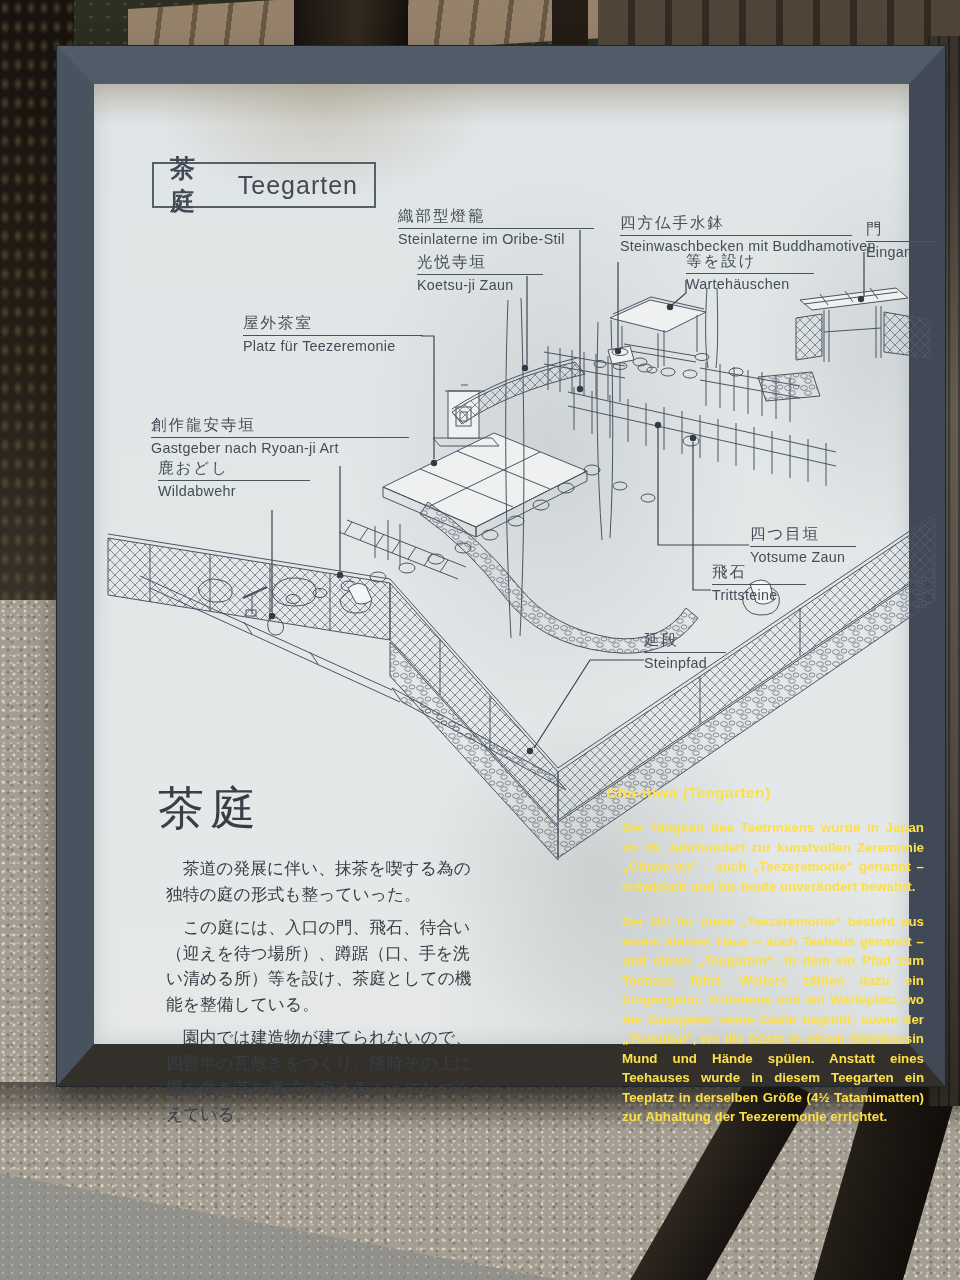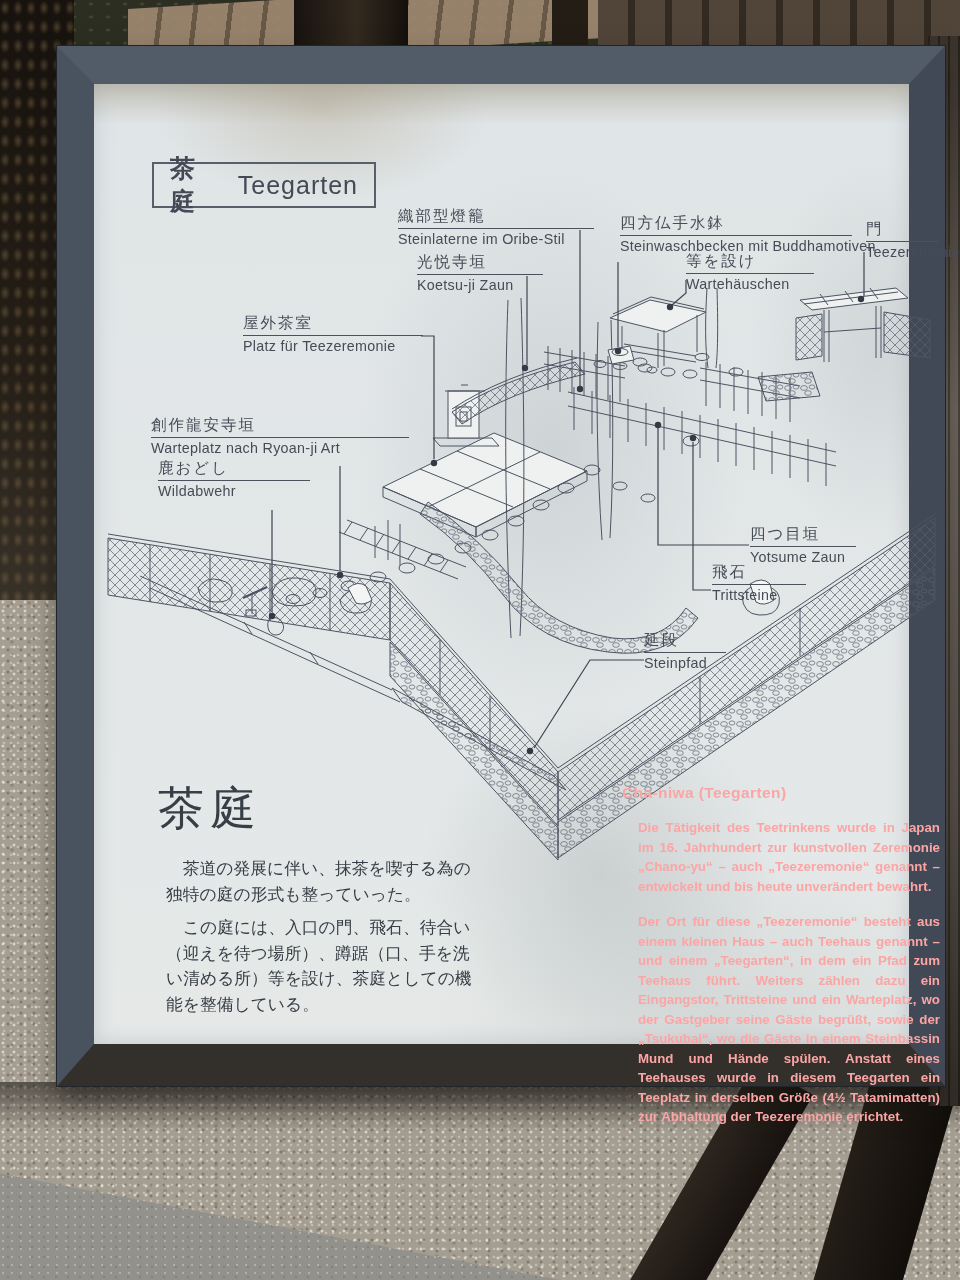--- a/index.html
+++ b/index.html
@@ -78,21 +78,21 @@
     border-bottom:1.6px solid #4b525d;padding-bottom:2px;}
   .diag-label .de{display:block;font-size:14.3px;letter-spacing:.3px;white-space:nowrap;padding-top:2px;}
 
   svg.diagram{position:absolute;left:0;top:0;pointer-events:none;}
 
   
   .jp-section{position:absolute;left:158px;top:778px;width:336px;color:#373e46;}
   .jp-heading{font-family:"Liberation Serif",serif;font-size:46px;font-weight:500;letter-spacing:6px;}
   .jp-paras{margin-top:16px;font-family:"Liberation Serif",serif;font-size:16.8px;line-height:1.52;}
   .jp-paras p{margin:8px;}
-  .de-section{position:absolute;left:622px;top:784px;width:334px;color:#fca5a5;}
+  .de-section{position:absolute;left:606px;top:784px;width:334px;color:#fde047;}
   .de-heading{font-size:15.5px;font-weight:bold;letter-spacing:.4px;}
   .de-paras{margin-top:15px;font-size:13.3px;font-weight:bold;line-height:1.47;text-align:justify;}
   .de-paras p{margin:16px;}
 </style>
 </head>
 <body>
 
 <div class="scene">
 
   <div class="bg-top">
@@ -336,25 +336,25 @@
   <div class="diag-label" style="left:620px;top:214px;width:232px">
     <span class="jp">四方仏手水鉢</span>
     <span class="de">Steinwaschbecken mit Buddhamotiven</span>
   </div>
   <div class="diag-label" style="left:686px;top:252px;width:128px">
     <span class="jp">等を設け</span>
     <span class="de">Wartehäuschen</span>
   </div>
   <div class="diag-label" style="left:866px;top:220px;width:72px">
     <span class="jp">門</span>
-    <span class="de">Teezeremonie</span>
+    <span class="de">Eingangstor</span>
   </div>
   <div class="diag-label" style="left:151px;top:416px;width:258px">
     <span class="jp">創作龍安寺垣</span>
-    <span class="de">Warteplatz nach Ryoan-ji Art</span>
+    <span class="de">Gastgeber nach Ryoan-ji Art</span>
   </div>
   <div class="diag-label" style="left:158px;top:459px;width:152px">
     <span class="jp">鹿おどし</span>
     <span class="de">Wildabwehr</span>
   </div>
   <div class="diag-label" style="left:750px;top:525px;width:106px">
     <span class="jp">四つ目垣</span>
     <span class="de">Yotsume Zaun</span>
   </div>
   <div class="diag-label" style="left:712px;top:563px;width:94px">
@@ -364,20 +364,21 @@
   <div class="diag-label" style="left:644px;top:631px;width:82px">
     <span class="jp">延段</span>
     <span class="de">Steinpfad</span>
   </div>
 
   <div class="jp-section">
     <div class="jp-heading">茶庭</div>
     <div class="jp-paras">
       <p>　茶道の発展に伴い、抹茶を喫する為の独特の庭の形式も整っていった。</p>
       <p>　この庭には、入口の門、飛石、待合い（迎えを待つ場所）、蹲踞（口、手を洗い清める所）等を設け、茶庭としての機能を整備している。</p>
+      <p>　園内では建造物が建てられないので、四畳半の瓦敷きをつくり、随時その上に畳を敷き茶の儀式が行えるようにしつらえている。</p>
     </div>
   </div>
   <div class="de-section">
     <div class="de-heading">Cha-niwa (Teegarten)</div>
     <div class="de-paras">
       <p>Die Tätigkeit des Teetrinkens wurde in Japan im 16. Jahrhundert zur kunstvollen Zeremonie „Chano-yu“ – auch „Teezeremonie“ genannt – entwickelt und bis heute unverändert bewahrt.</p>
       <p>Der Ort für diese „Teezeremonie“ besteht aus einem kleinen Haus – auch Teehaus genannt – und einem „Teegarten“, in dem ein Pfad zum Teehaus führt. Weiters zählen dazu ein Eingangstor, Trittsteine und ein Warteplatz, wo der Gastgeber seine Gäste begrüßt, sowie der „Tsukubai“, wo die Gäste in einem Steinbassin Mund und Hände spülen. Anstatt eines Teehauses wurde in diesem Teegarten ein Teeplatz in derselben Größe (4½ Tatamimatten) zur Abhaltung der Teezeremonie errichtet.</p>
     </div>
   </div>
 

